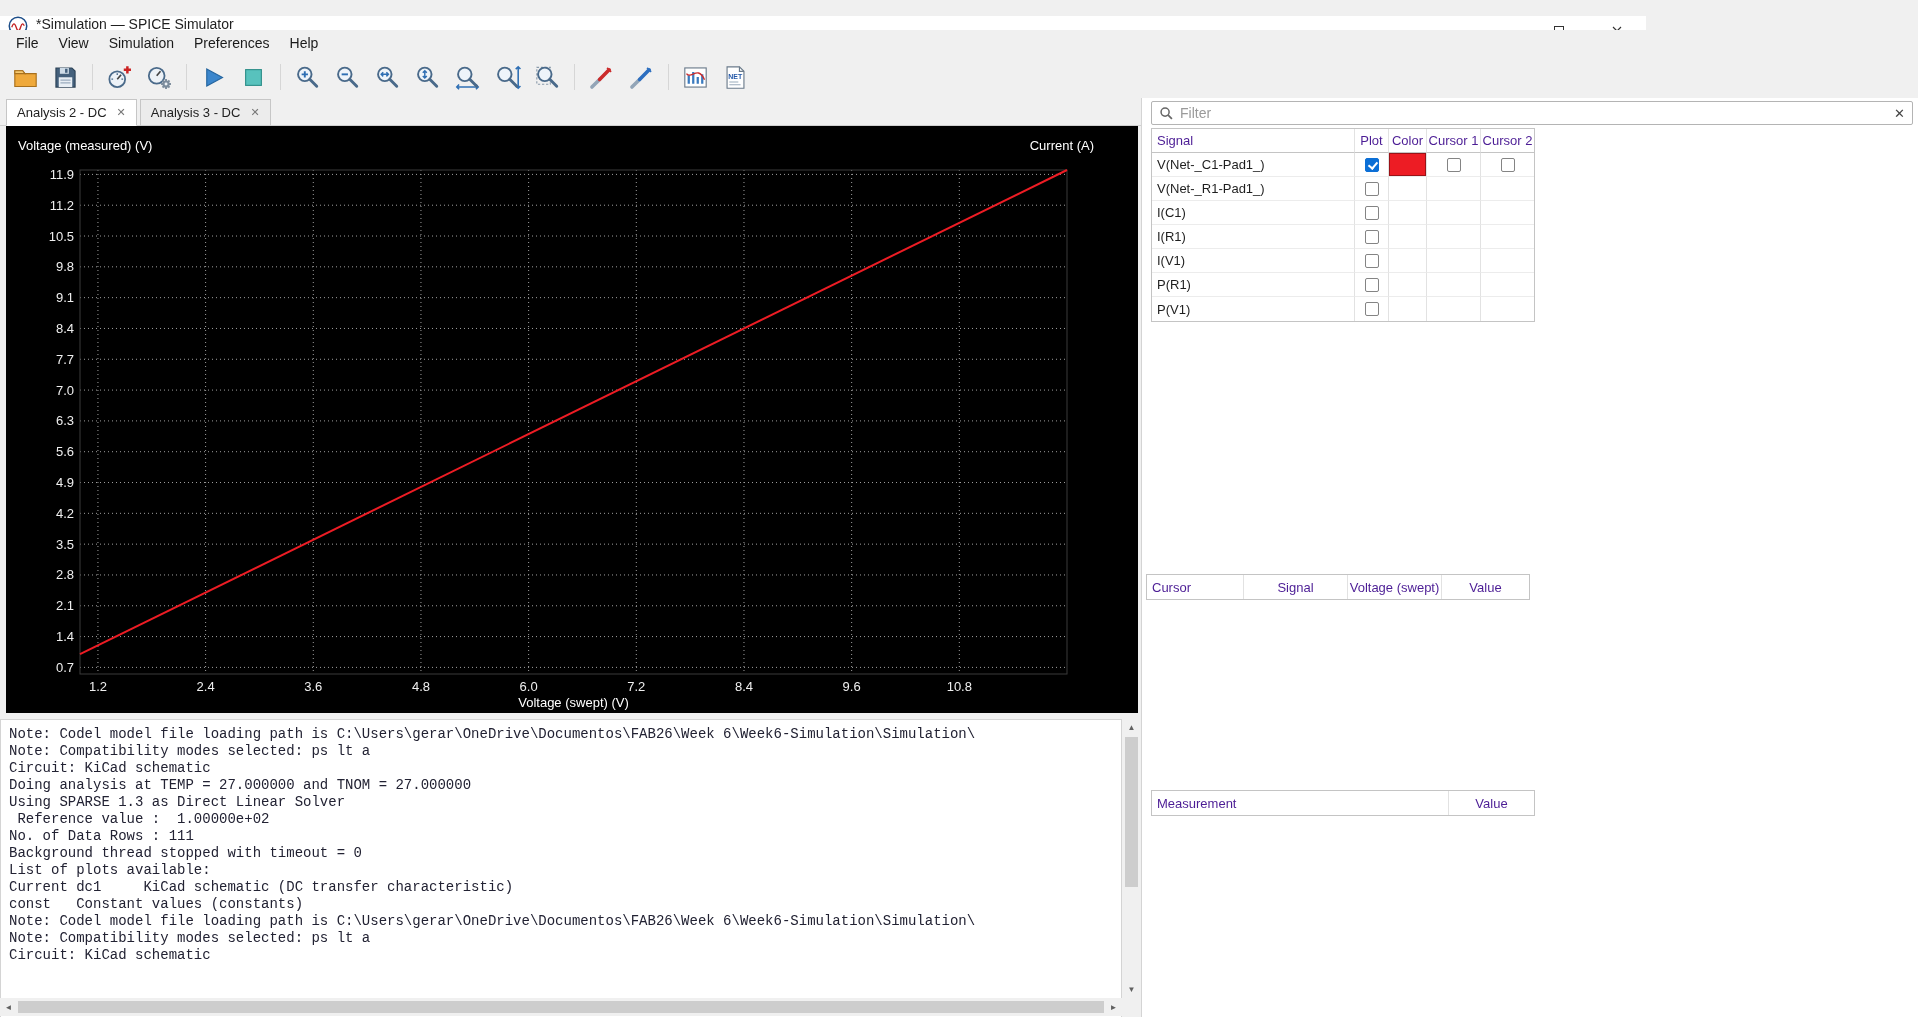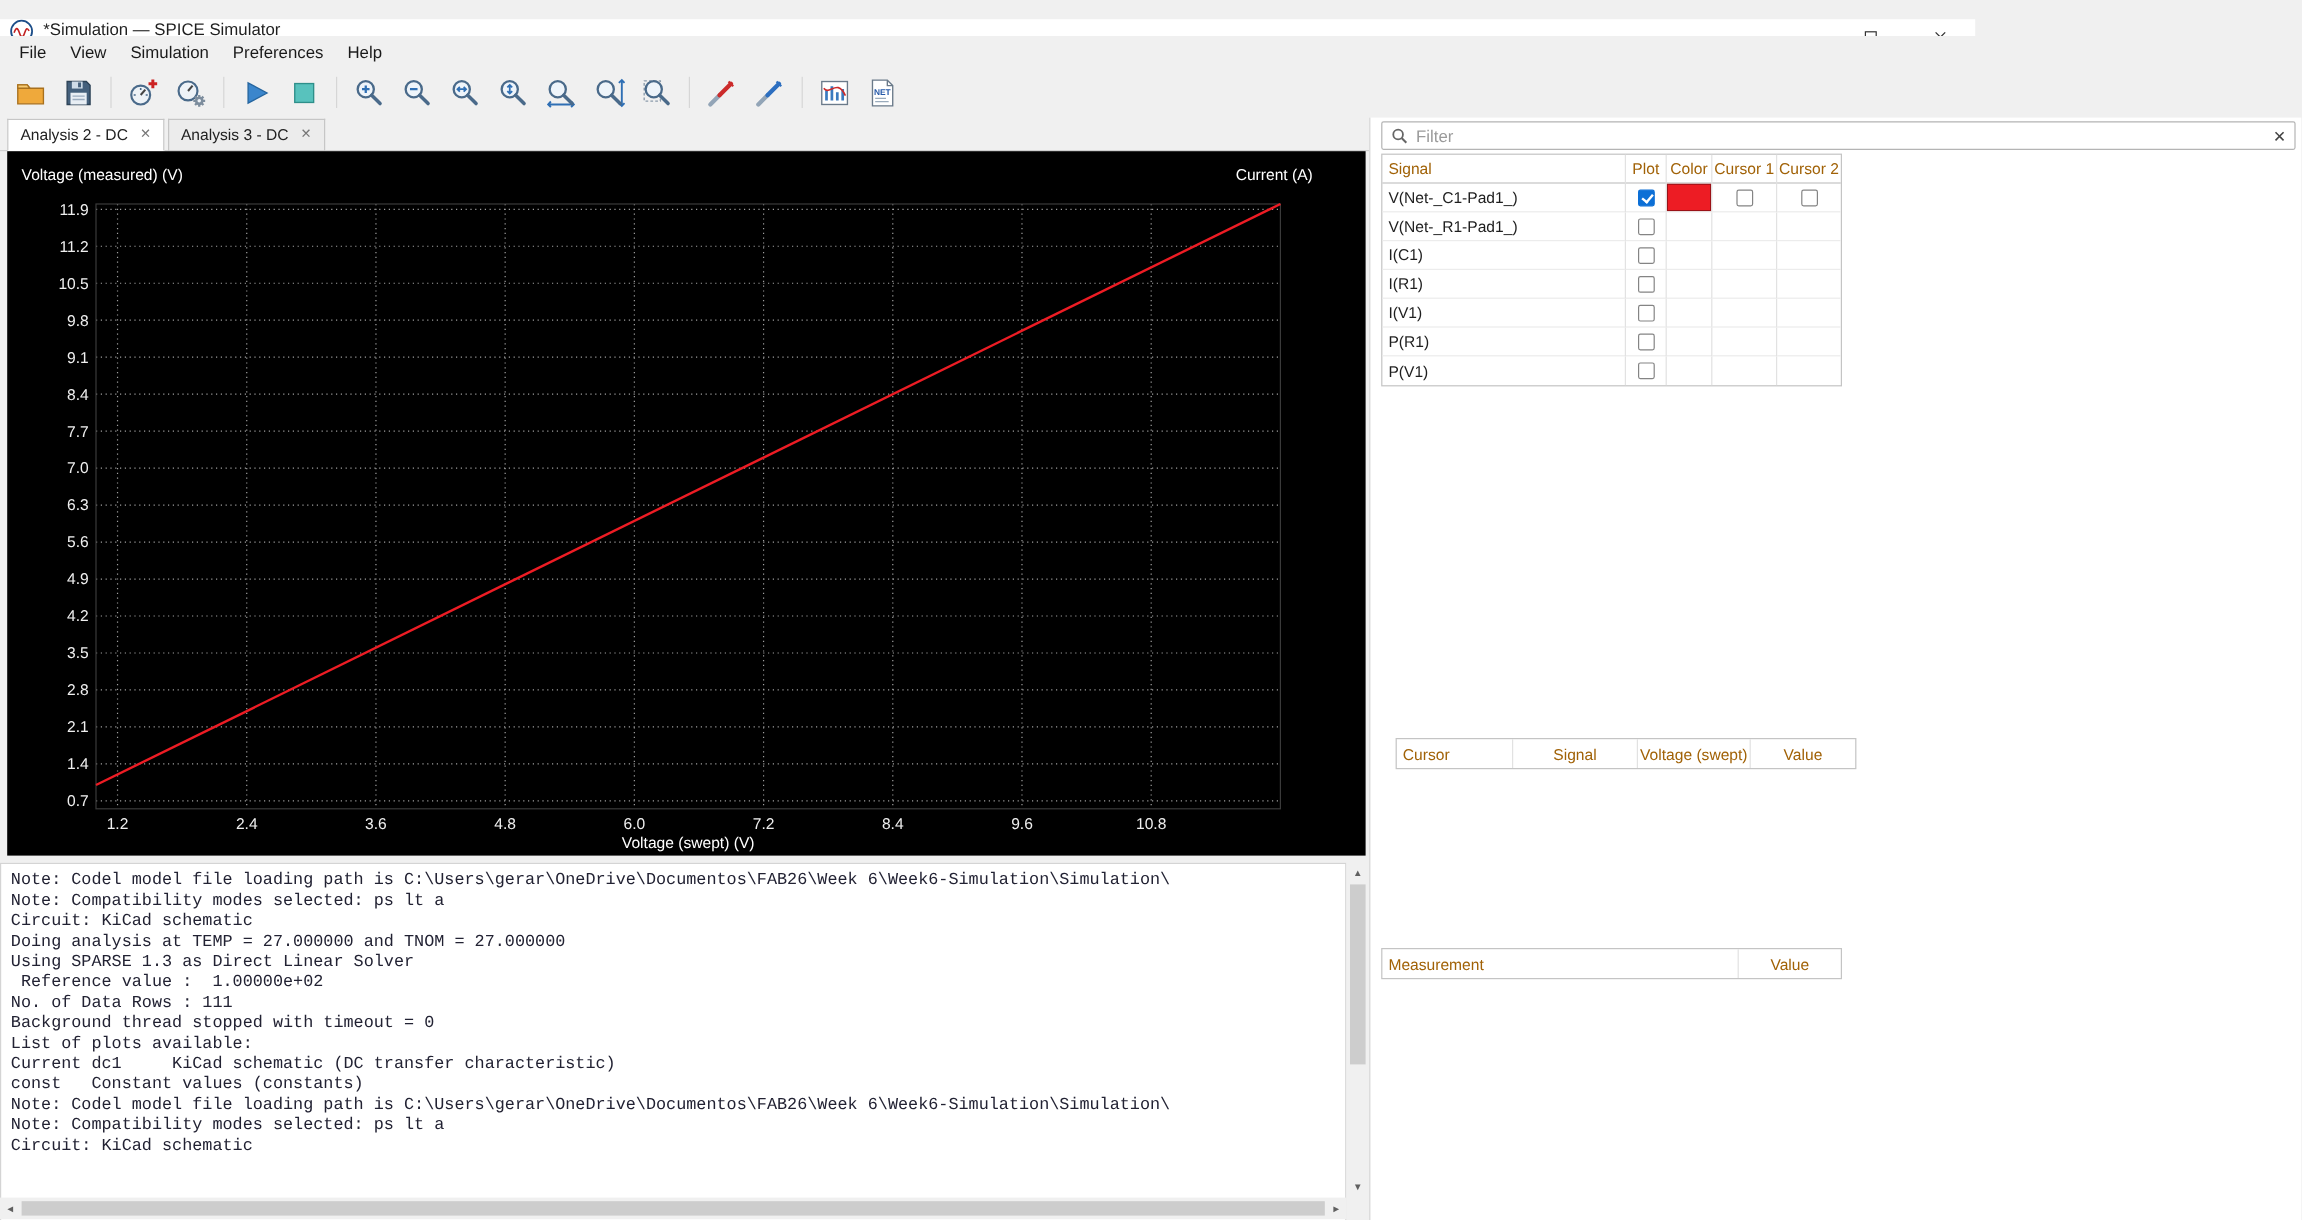--- a/index.html
+++ b/index.html
@@ -53,26 +53,26 @@
   .filter input::placeholder{color:#9a9a9a;}
   .filter-clear{color:#444;font-size:13px;margin-left:6px;flex:none;}
 
   .grid-table{position:absolute;width:384px;background:#fff;border:1px solid #c4c4c4;}
   .grid-row{display:grid;height:24px;}
   .signals .grid-row{grid-template-columns:203px 34px 38px 54px 53px;}
   .cursors .grid-row{grid-template-columns:97px 104px 94px 87px;}
   .measurements .grid-row{grid-template-columns:297px 85px;}
   .grid-cell{border-right:1px solid #e2e2e2;border-bottom:1px solid #ececec;display:flex;align-items:center;padding:0 5px;font-size:13px;color:#1e1e1e;overflow:hidden;white-space:nowrap;}
   .grid-row .grid-cell:last-child{border-right:none;}
-  .grid-row.header .grid-cell{border-bottom:1px solid #c4c4c4;color:#a16207;}
+  .grid-row.header .grid-cell{border-bottom:1px solid #c4c4c4;color:#4c1d95;}
   .grid-table .grid-row:last-child .grid-cell{border-bottom:none;}
   .grid-cell.center{justify-content:center;padding:0 2px;}
   .grid-cell.nopad{padding:0;}
   .signals-pos{top:30px;left:9px;}
-  .cursors-pos{top:476px;left:21px;margin-top:41px;}
+  .cursors-pos{top:476px;left:4px;}
   .measurements-pos{top:692px;left:9px;}
 
   .cb{width:14px;height:14px;border:1px solid #848484;border-radius:2px;background:#fff;position:relative;display:inline-block;flex:none;}
   .cb.checked{background:#0c6fd6;border-color:#0c6fd6;}
   .cb.checked::after{content:"";position:absolute;left:4px;top:1.5px;width:4px;height:7px;border:solid #fff;border-width:0 2px 2px 0;transform:rotate(40deg);}
   .swatch{width:100%;height:100%;border:1px solid rgba(0,0,0,0.35);}
 </style>
 </head>
 <body>
 

